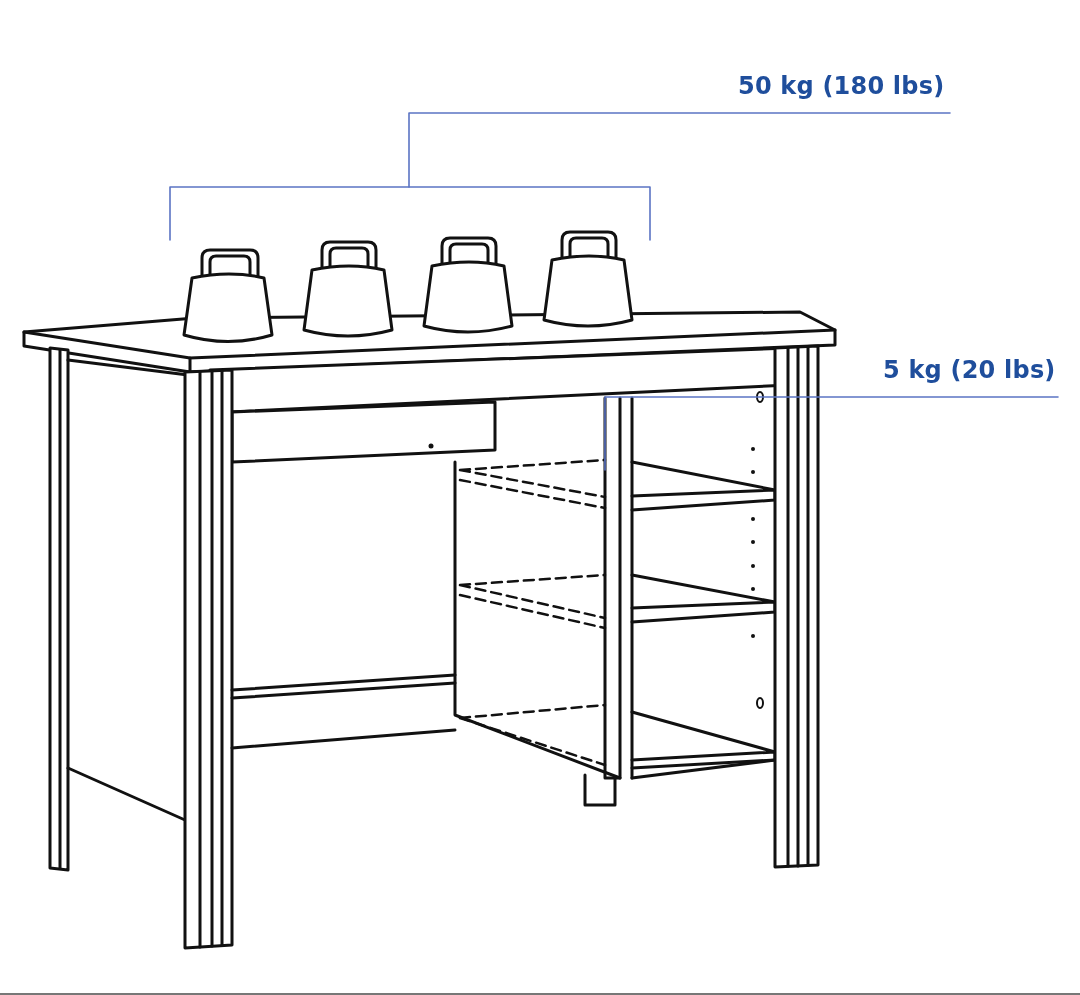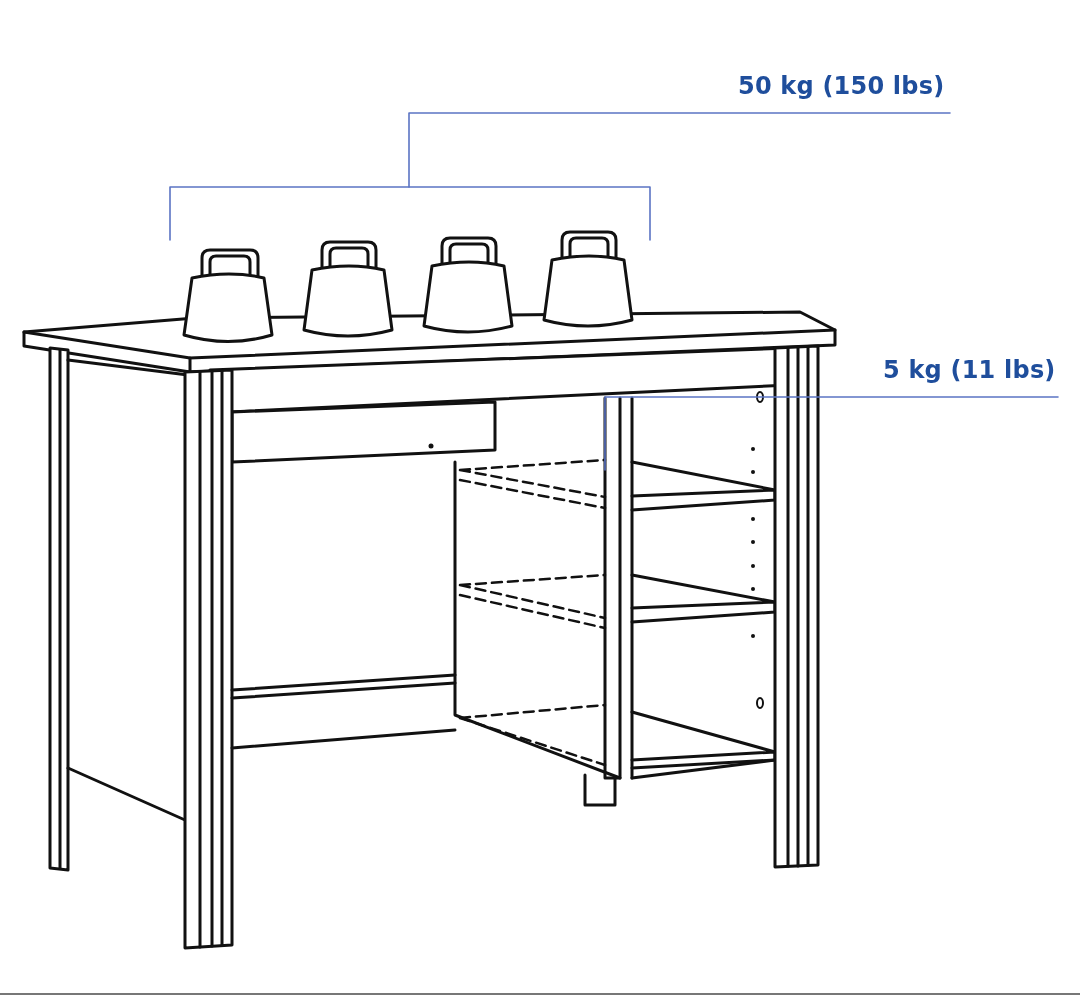--- a/index.html
+++ b/index.html
@@ -100,16 +100,16 @@
 
   <g stroke="#5b74c4" stroke-width="1.6">
     <path d="M170 240 L170 187 L650 187 L650 240"></path>
     <path d="M409 187 L409 113 L950 113"></path>
   </g>
   <g stroke="#5b74c4" stroke-width="1.6">
     <path d="M605 470 L605 397 L1058 397"></path>
   </g>
 </svg>
 
-<div class="label" style="left:738px; top:72px; color:#1f4e9c;">50 kg (150 lbs)</div>
-<div class="label" style="left:883px; top:356px; color:#1f4e9c;">5 kg (11 lbs)</div>
+<div class="label" style="left:738px; top:72px; color:#1f4e9c;">50 kg (180 lbs)</div>
+<div class="label" style="left:883px; top:356px; color:#1f4e9c;">5 kg (20 lbs)</div>
 
 <div class="bottom-rule"></div>
 
 </body></html>

